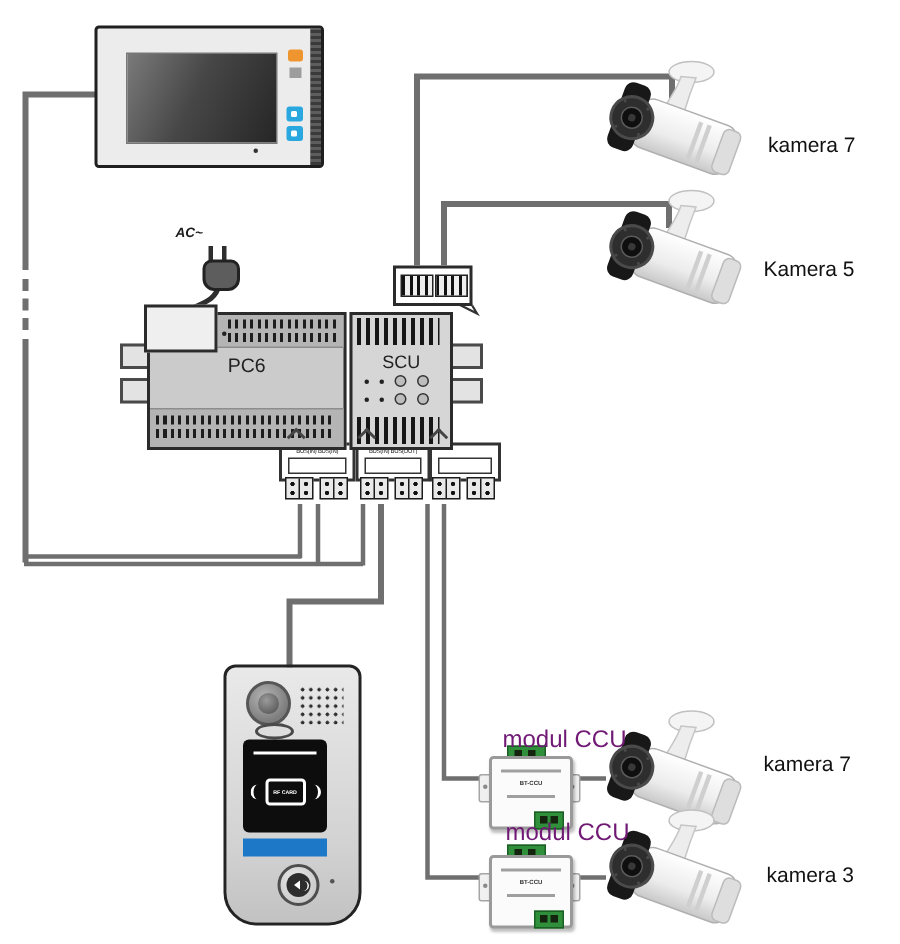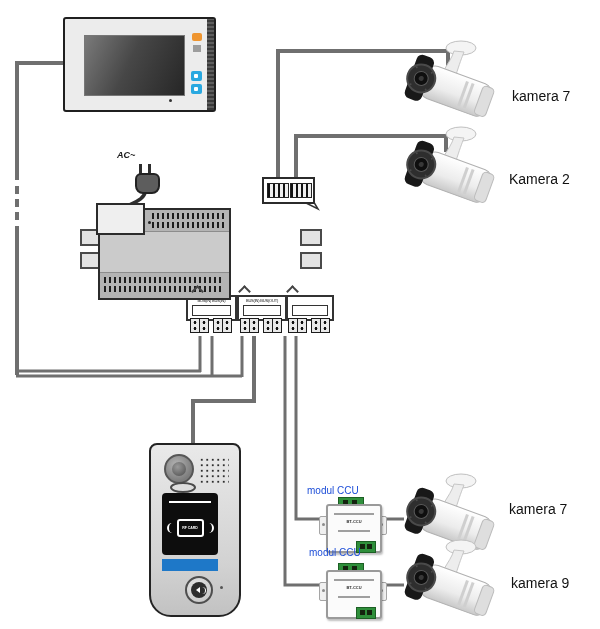--- a/index.html
+++ b/index.html
@@ -84,21 +84,21 @@
   .door-blue{position:absolute;left:11px;top:114px;width:56px;height:12px;background:#1e78c8;}
   .door-btn{position:absolute;left:34px;top:131px;width:24px;height:24px;border-radius:50%;border:2px solid #4e4e4e;
     background:radial-gradient(circle at 40% 35%,#e9e9e9,#bfbfbf);}
   .door-btn-inner{position:absolute;left:4px;top:4px;width:16px;height:16px;border-radius:50%;background:#2d2d2d;
     display:flex;align-items:center;justify-content:center;}
   .spk-tri{width:0;height:0;border:3px solid transparent;border-right:4px solid #fff;margin-right:1px;}
   .spk-arc{width:4px;height:7px;border-right:1.5px solid #fff;border-radius:0 4px 4px 0 / 0 50% 50% 0;}
   .door-dot{position:absolute;left:69px;top:141px;width:3px;height:3px;border-radius:50%;background:#555;}
 
   
-  .ccu-label{font-size:10px;color:#1d4ed8;}
+  .ccu-label{font-size:16px;color:#701a75;margin-left:28px;}
   .ccu-body{position:absolute;width:52px;height:45px;background:#fbfbfb;border:2px solid #9a9a9a;border-radius:3px;
     box-shadow:1px 2px 2px rgba(0,0,0,0.25);}
   .ccu-ear{position:absolute;width:8px;height:17px;background:#f0f0f0;border:1px solid #a5a5a5;border-radius:2px;}
   .ccu-ear::after{content:"";position:absolute;left:2px;top:6px;width:3px;height:3px;border-radius:50%;background:#8b8b8b;}
   .ccu-term{position:absolute;background:#2f8f3b;border:1px solid #1c5f24;}
   .ccu-term i{position:absolute;top:2px;width:5px;height:5px;background:#14240f;}
   .ccu-text{position:absolute;left:0;width:100%;text-align:center;font-size:4px;font-weight:bold;color:#333;}
   .ccu-bar{position:absolute;height:2px;background:#9f9f9f;}
 
   .cam-label{font-size:14px;color:#111;}
@@ -187,28 +187,46 @@
   <div class="comp din-tab" style="left:80px;top:229px;width:16px;height:13px;"></div>
   <div class="comp din-tab" style="left:80px;top:252px;width:16px;height:13px;"></div>
   <div class="comp din-tab" style="left:300px;top:229px;width:18px;height:13px;"></div>
   <div class="comp din-tab" style="left:300px;top:252px;width:18px;height:13px;"></div>
 
   <div class="comp pc6">
     <div class="pc6-top">
       <div class="vent" style="left:52px;top:3px;width:73px;"></div>
       <div class="vent" style="left:52px;top:12px;width:73px;"></div>
     </div>
+    <div class="pc6-name">PC6</div>
     <div class="pc6-bot">
       <div class="vent" style="left:4px;top:4px;width:119px;"></div>
       <div class="vent" style="left:4px;top:13px;width:119px;"></div>
     </div>
   </div>
   <div class="comp pc6-acbox"></div>
   <div class="comp pc6-dot"></div>
 
+  <div class="comp scu">
+    <div class="scu-strip" style="top:2px;"></div>
+    <div class="scu-name">SCU</div>
+    <div class="scu-sym" style="top:40px;">
+      <span class="sym-dot"></span>
+        <span class="sym-dot"></span>
+        <span class="sym-circ"></span>
+        <span class="sym-circ"></span>
+    </div>
+    <div class="scu-sym" style="top:52px;">
+      <span class="sym-dot"></span>
+        <span class="sym-dot"></span>
+        <span class="sym-circ"></span>
+        <span class="sym-circ"></span>
+    </div>
+    <div class="scu-strip" style="bottom:2px;"></div>
+  </div>
 
   <div class="comp scu-top-callout">
     <div class="pinstripes" style="left:3px;"></div>
     <div class="pinstripes" style="left:26px;"></div>
   </div>
 
   <div class="chevron" style="left:193px;"></div>
   <div class="chevron" style="left:240px;"></div>
   <div class="chevron" style="left:288px;"></div>
 
@@ -308,17 +326,17 @@
     <div class="ccu-bar" style="left:6px;top:7px;width:40px;"></div>
     <div class="ccu-text" style="top:13px;">BT-CCU</div>
     <div class="ccu-bar" style="left:10px;top:24px;width:32px;"></div>
     <div class="ccu-term" style="left:28px;top:35px;width:18px;height:10px;">
       <i style="left:3px;"></i>
         <i style="left:10px;"></i>
     </div>
   </div>
 
   <span class="lbl cam-label" style="left:512px;top:88px;">kamera 7</span>
-  <span class="lbl cam-label" style="left:509px;top:171px;">Kamera 2</span>
+  <span class="lbl cam-label" style="left:509px;top:171px;">Kamera 5</span>
   <span class="lbl cam-label" style="left:509px;top:501px;">kamera 7</span>
-  <span class="lbl cam-label" style="left:511px;top:575px;">kamera 9</span>
+  <span class="lbl cam-label" style="left:511px;top:575px;">kamera 3</span>
 
 </div>
 
 </body></html>

